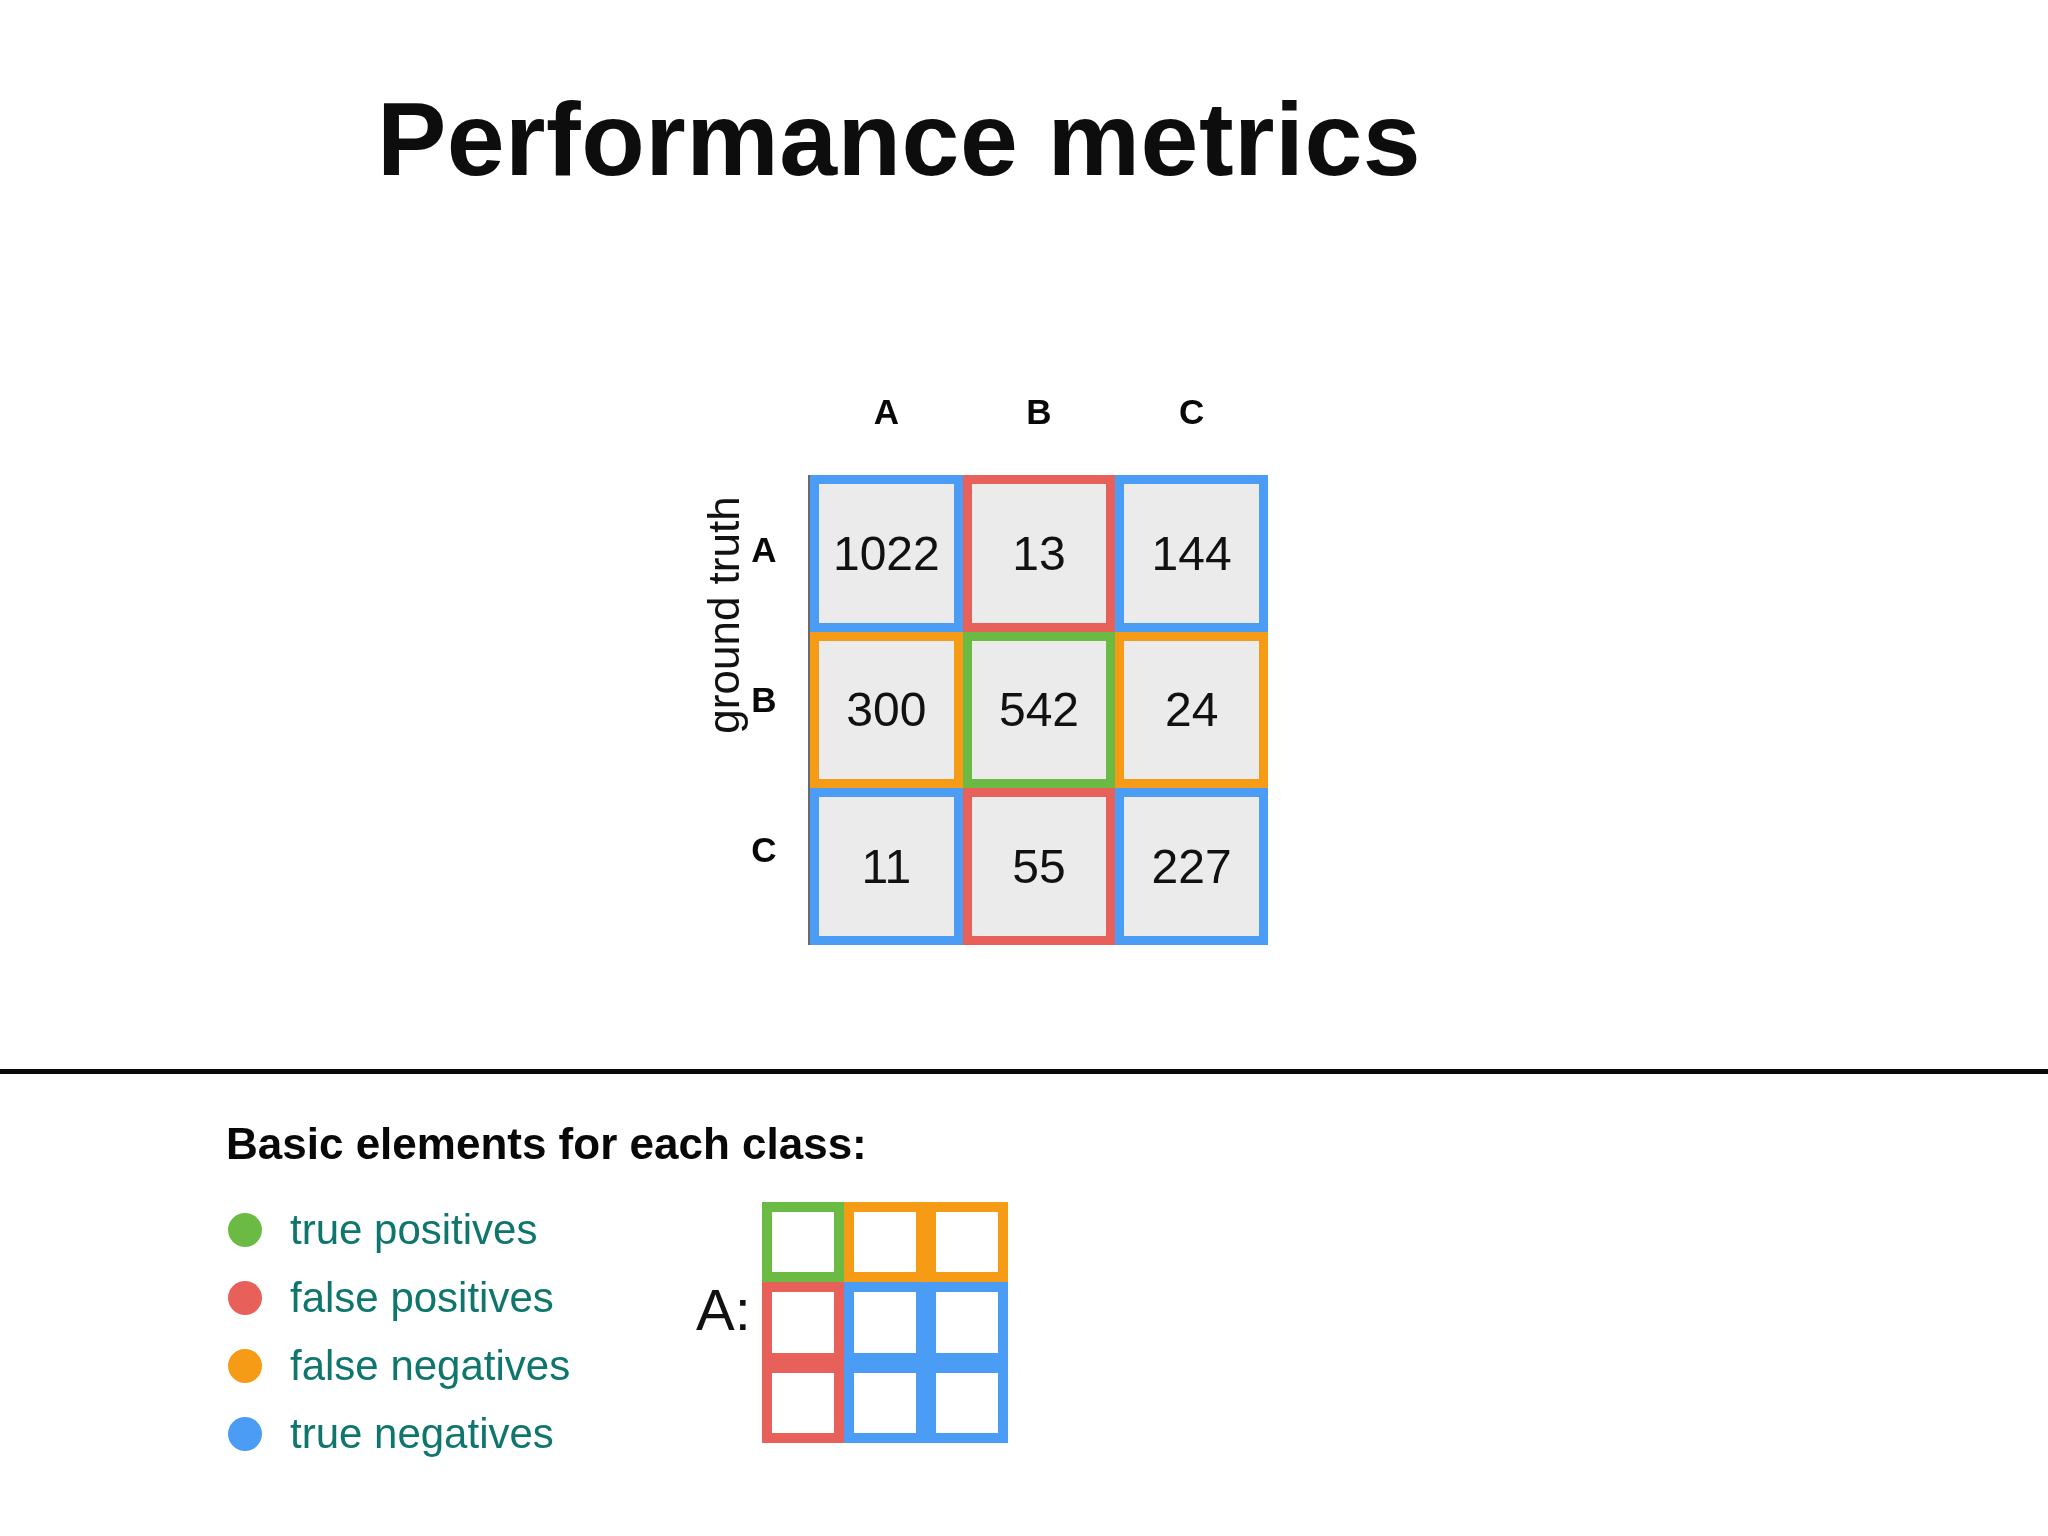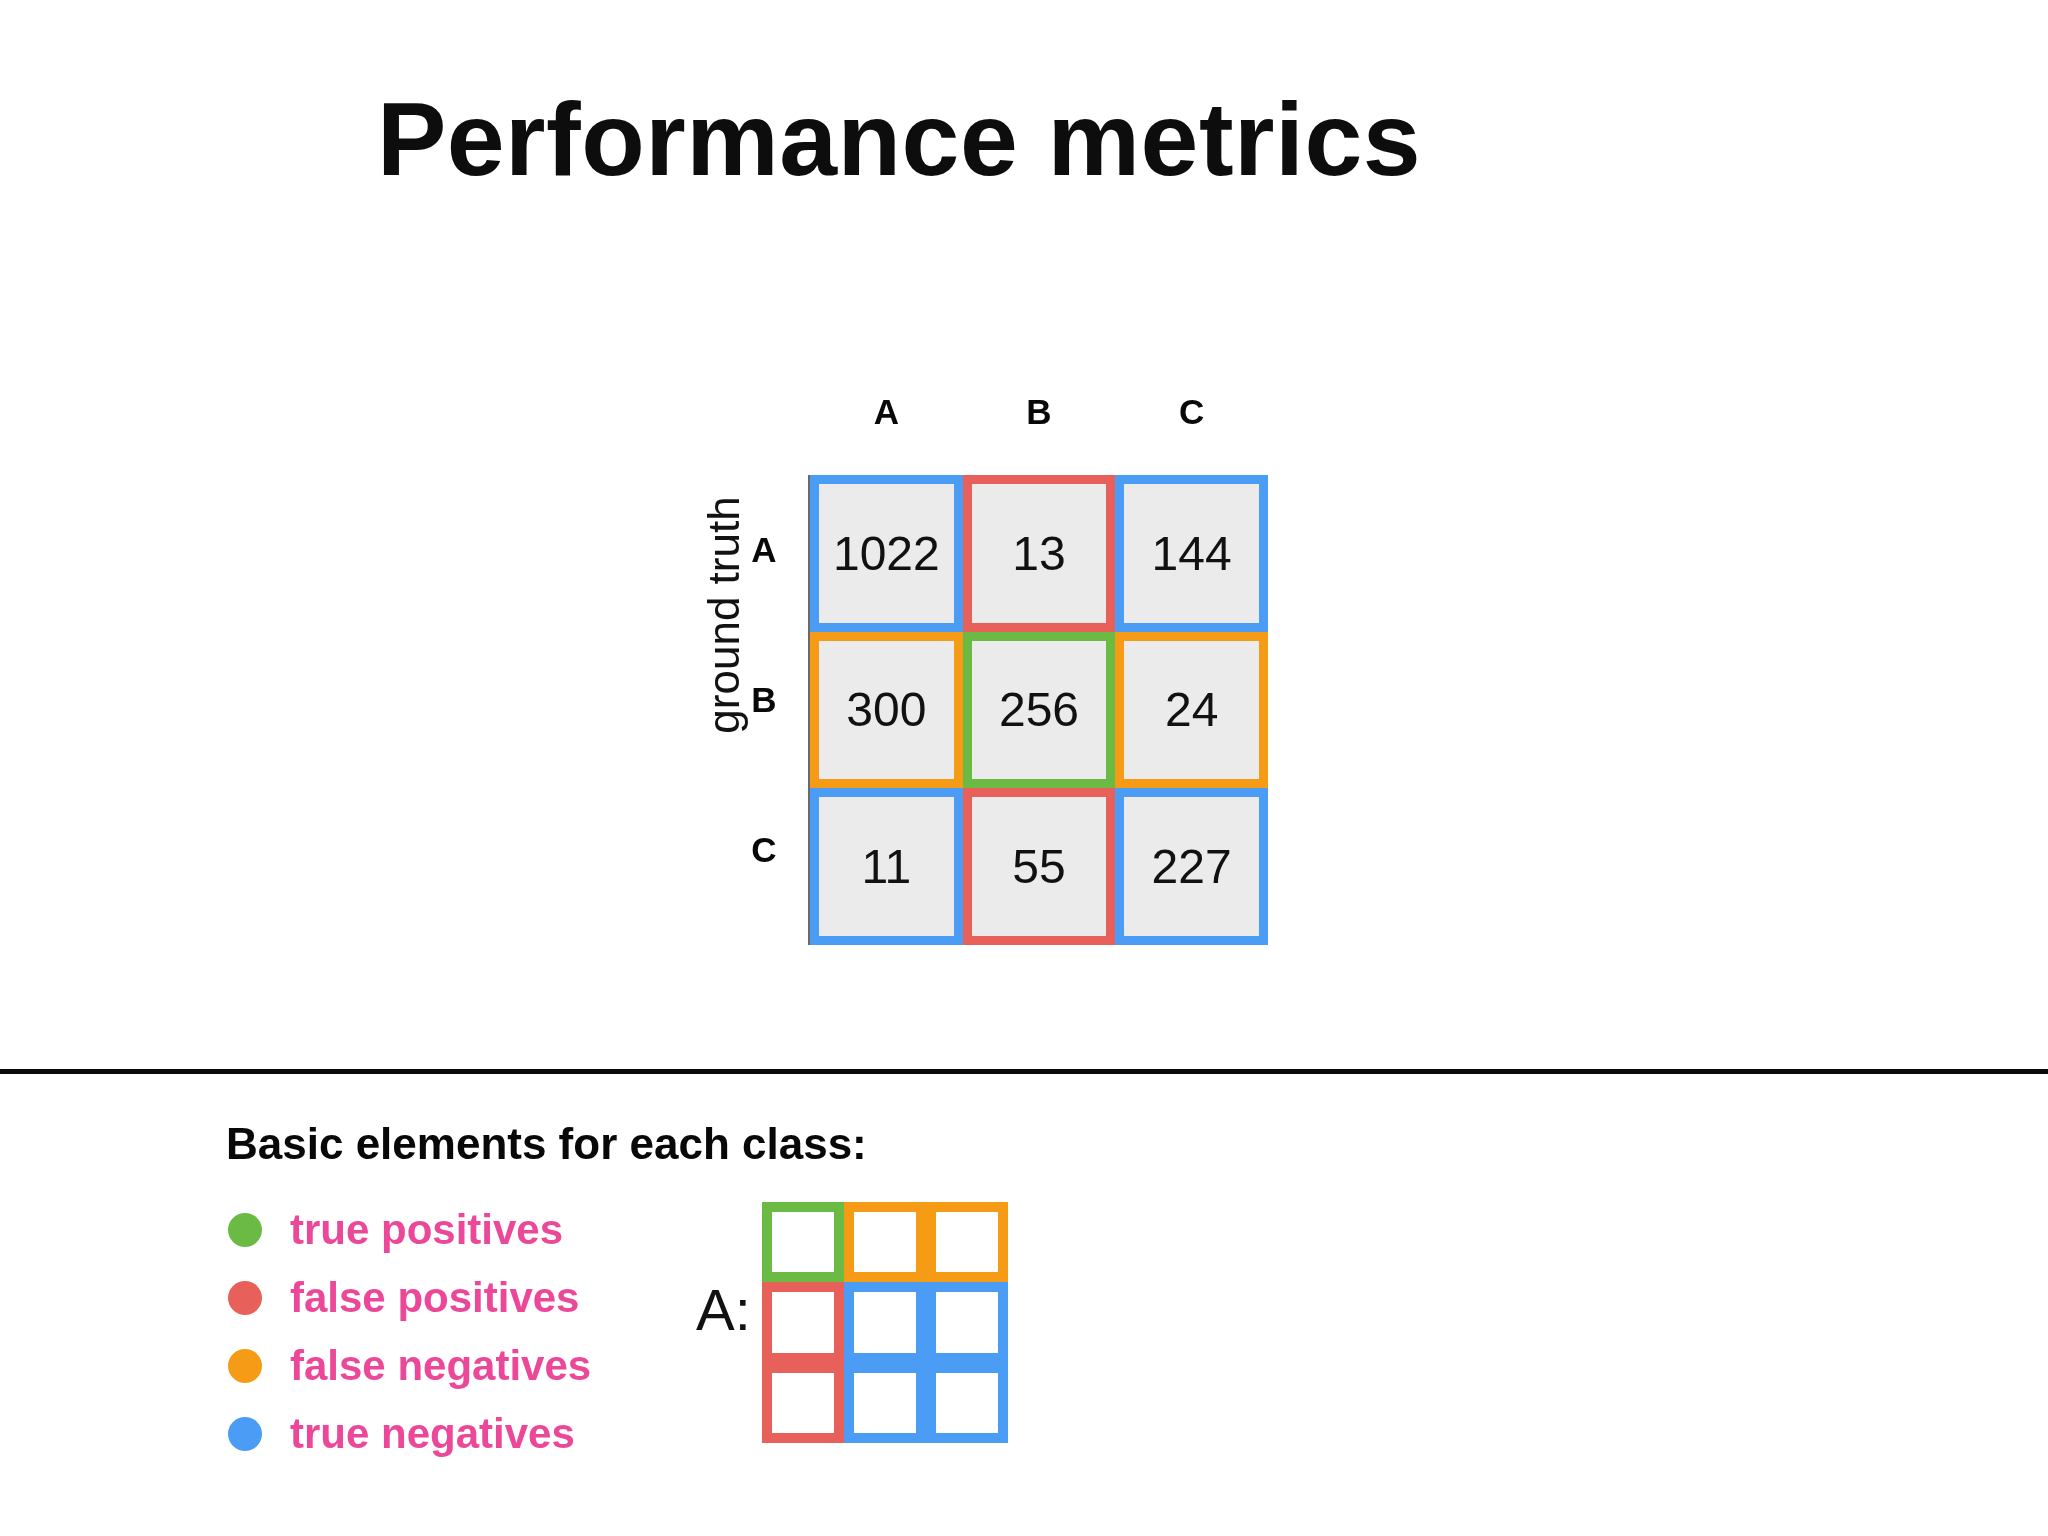--- a/index.html
+++ b/index.html
@@ -155,22 +155,22 @@
   }
   .legend-dot {
     width: 34px;
     height: 34px;
     border-radius: 50%;
     flex: 0 0 auto;
     margin-right: 28px;
   }
   .legend-text {
     font-size: 42px;
-    font-weight: 700;
-    color: #ec4899;
+    font-weight: 400;
+    color: #0f766e;
     white-space: nowrap;
   }
 
   
   .mini-wrap {
     position: absolute;
     left: 696px;
     top: 1200px;
     width: 320px;
     height: 245px;
@@ -226,21 +226,21 @@
     <div class="row-head">B</div>
     <div class="row-head">C</div>
   </div>
 
   <div class="matrix-grid">
     <div class="cell tn">1022</div>
     <div class="cell fp">13</div>
     <div class="cell tn">144</div>
 
     <div class="cell fn">300</div>
-    <div class="cell tp">256</div>
+    <div class="cell tp">542</div>
     <div class="cell fn">24</div>
 
     <div class="cell tn">11</div>
     <div class="cell fp">55</div>
     <div class="cell tn">227</div>
   </div>
 </div>
 
 <div class="divider"></div>
 

